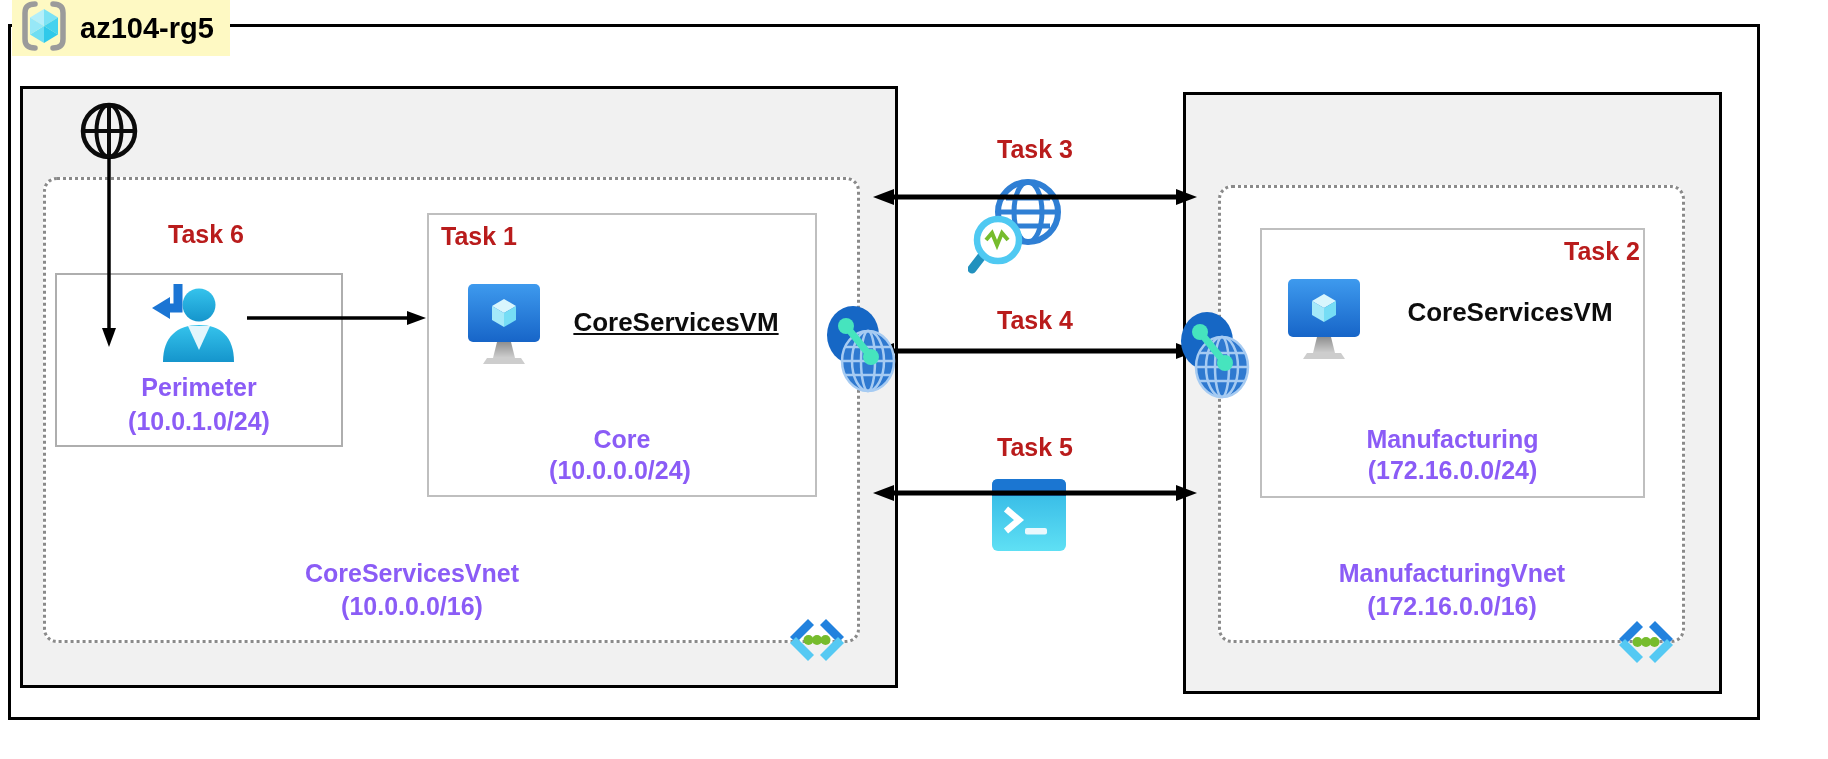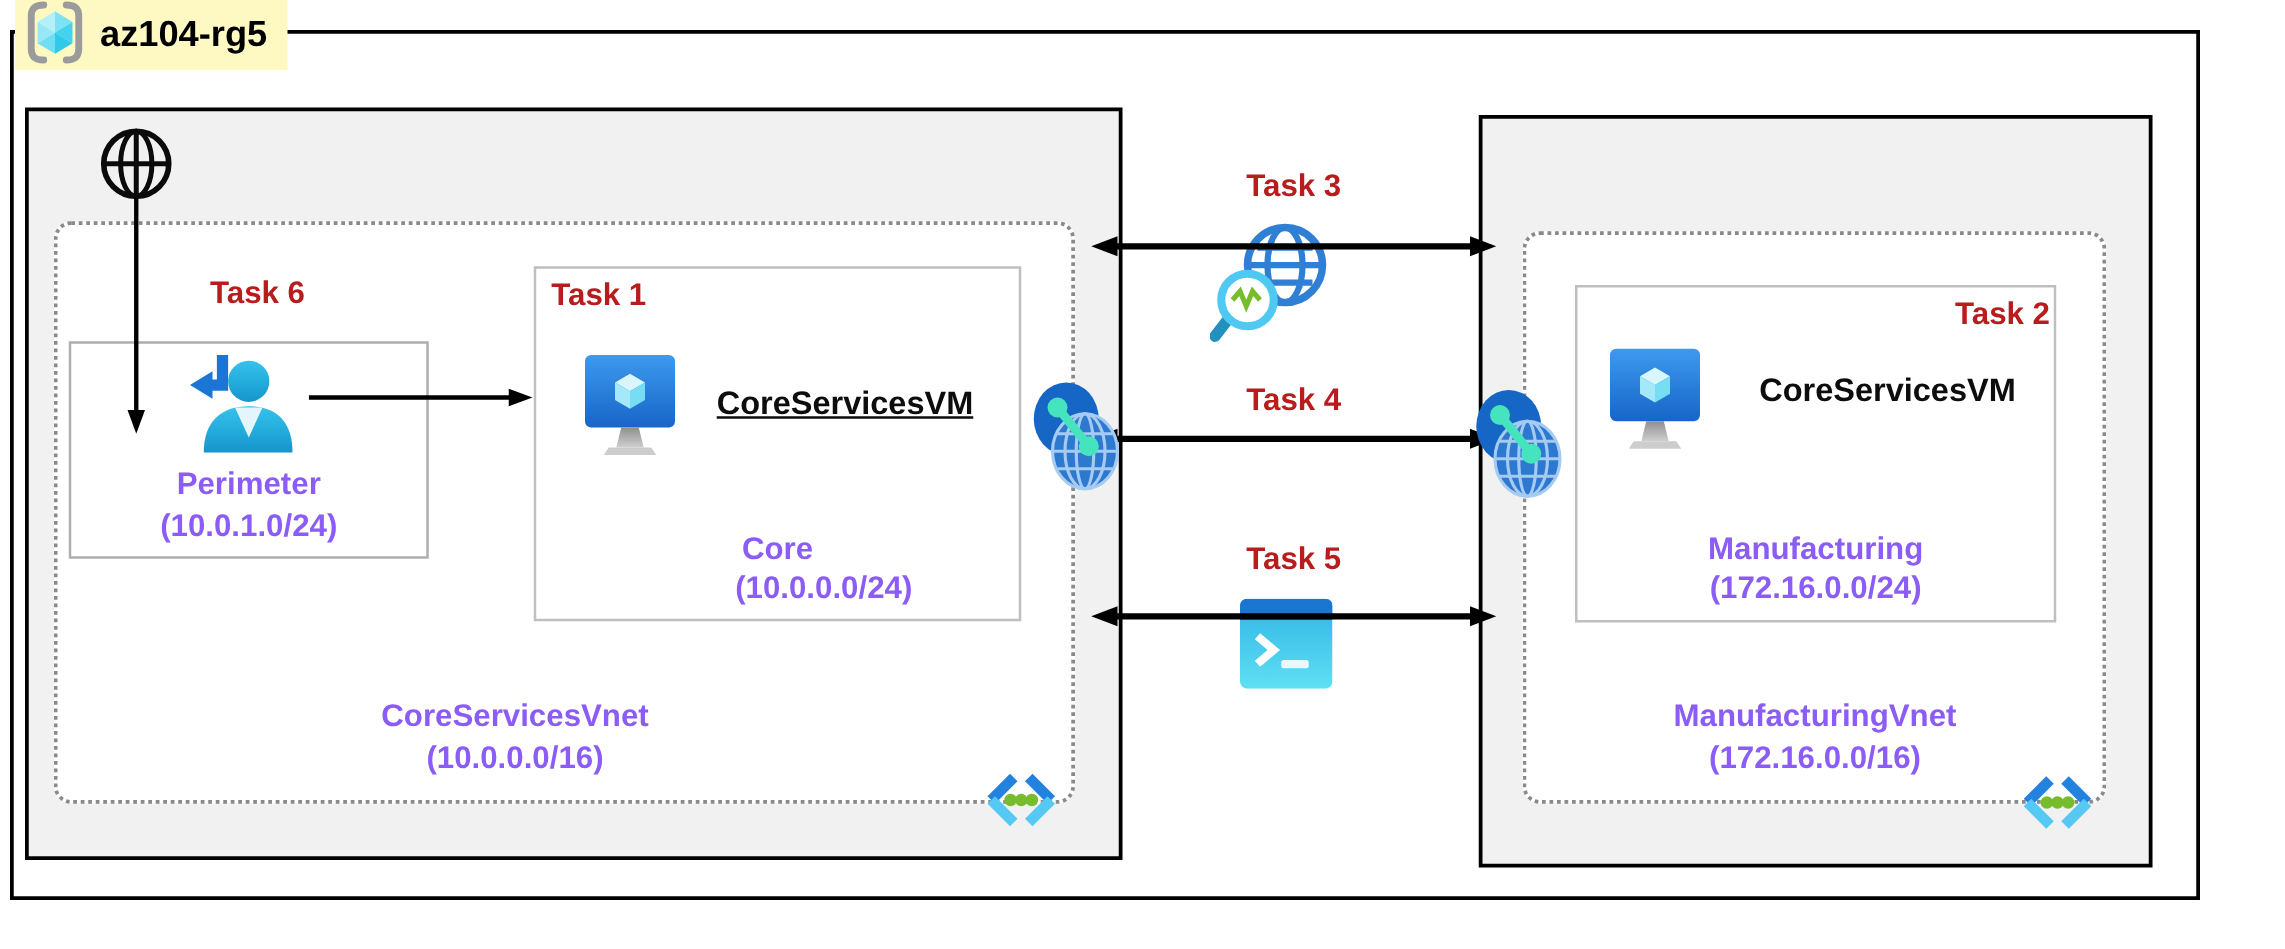--- a/index.html
+++ b/index.html
@@ -122,21 +122,21 @@
       <rect x="4" y="4" width="72" height="58" rx="5" fill="url(#vmG)"></rect>
       <polygon points="40,19 52,26 40,33 28,26" fill="#d9f6fd"></polygon>
       <polygon points="28,26 40,33 40,47 28,40" fill="#a4e9f9"></polygon>
       <polygon points="52,26 40,33 40,47 52,40" fill="#76ddf5"></polygon>
       <polygon points="33,62 47,62 51,78 29,78" fill="url(#stG)"></polygon>
       <polygon points="23,78 57,78 61,84 19,84" fill="#cdcdcd"></polygon>
     </svg>
   </span>
   <div class="txt" style="left:545px;top:306px;width:262px;font-size:26px;z-index:4;text-decoration:underline;">CoreServicesVM</div>
   <div class="txt black-label" style="left:427px;top:424px;width:390px;z-index:4;">Core</div>
-  <div class="txt black-label" style="left:427px;top:455px;width:386px;z-index:4;padding-left:39px;">(10.0.0.0/24)</div>
+  <div class="txt black-label" style="left:427px;top:455px;width:386px;z-index:4;">(10.0.0.0/24)</div>
 
   <div class="txt black-label" style="left:262px;top:558px;width:300px;z-index:3;">CoreServicesVnet</div>
   <div class="txt black-label" style="left:262px;top:591px;width:300px;z-index:3;">(10.0.0.0/16)</div>
 
   <span class="icon" style="left:786px;top:615px;z-index:6;">
     <svg width="62" height="50" viewBox="0 0 62 50">
       <line x1="25" y1="7" x2="7" y2="25" stroke="#2282de" stroke-width="8.5"></line>
       <line x1="7" y1="25" x2="25" y2="43" stroke="#55c9f3" stroke-width="8.5"></line>
       <line x1="37" y1="7" x2="55" y2="25" stroke="#2282de" stroke-width="8.5"></line>
       <line x1="55" y1="25" x2="37" y2="43" stroke="#55c9f3" stroke-width="8.5"></line>

